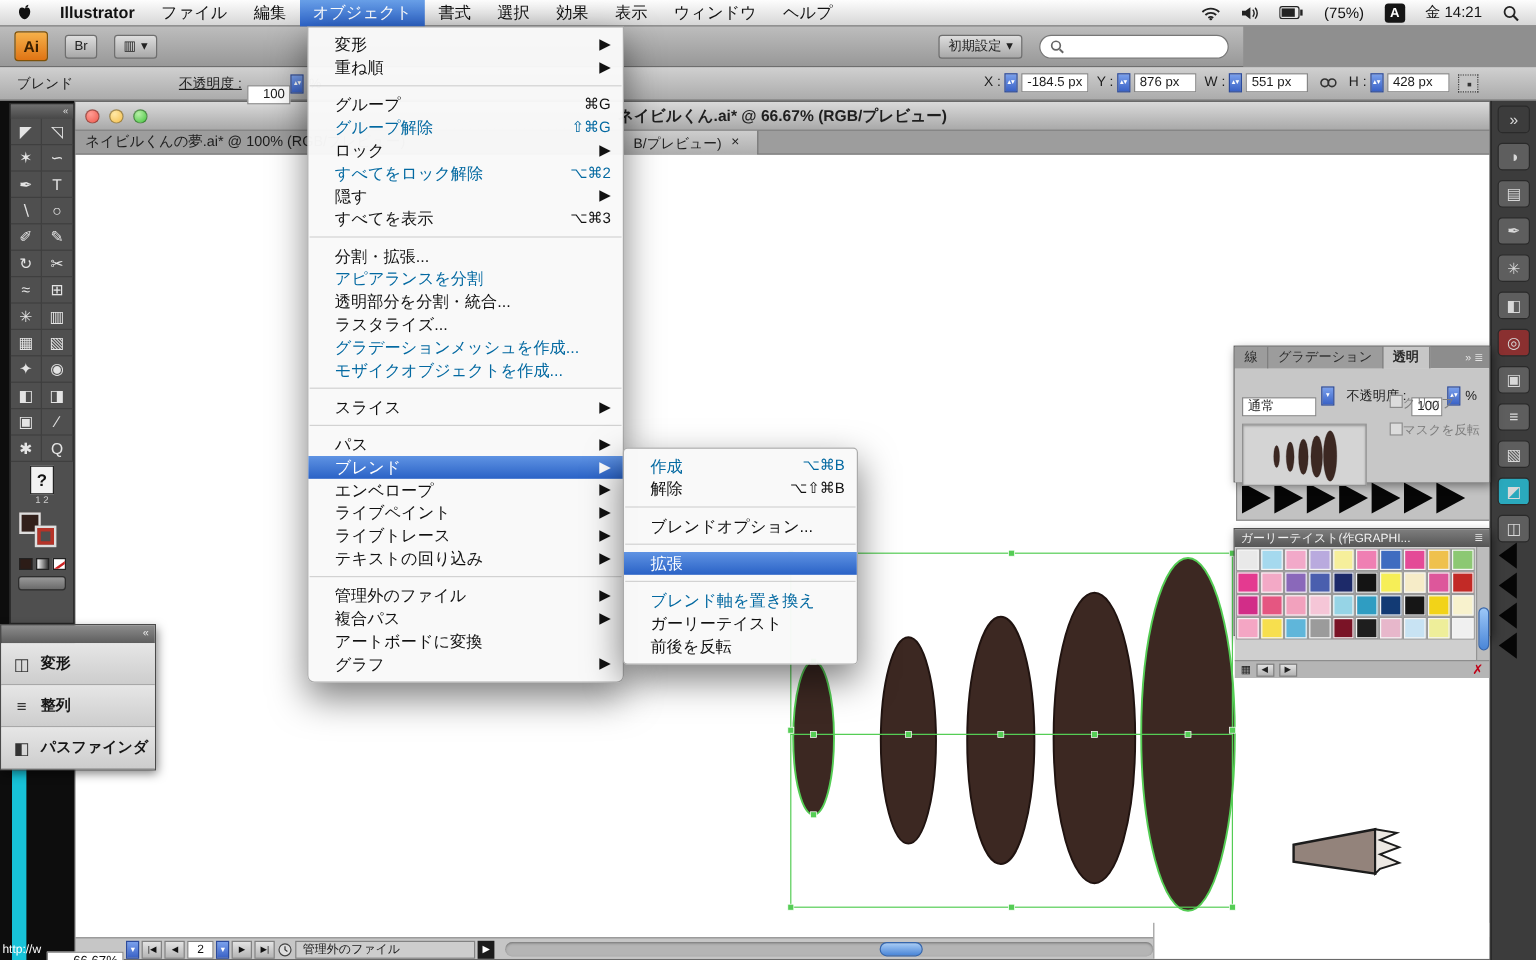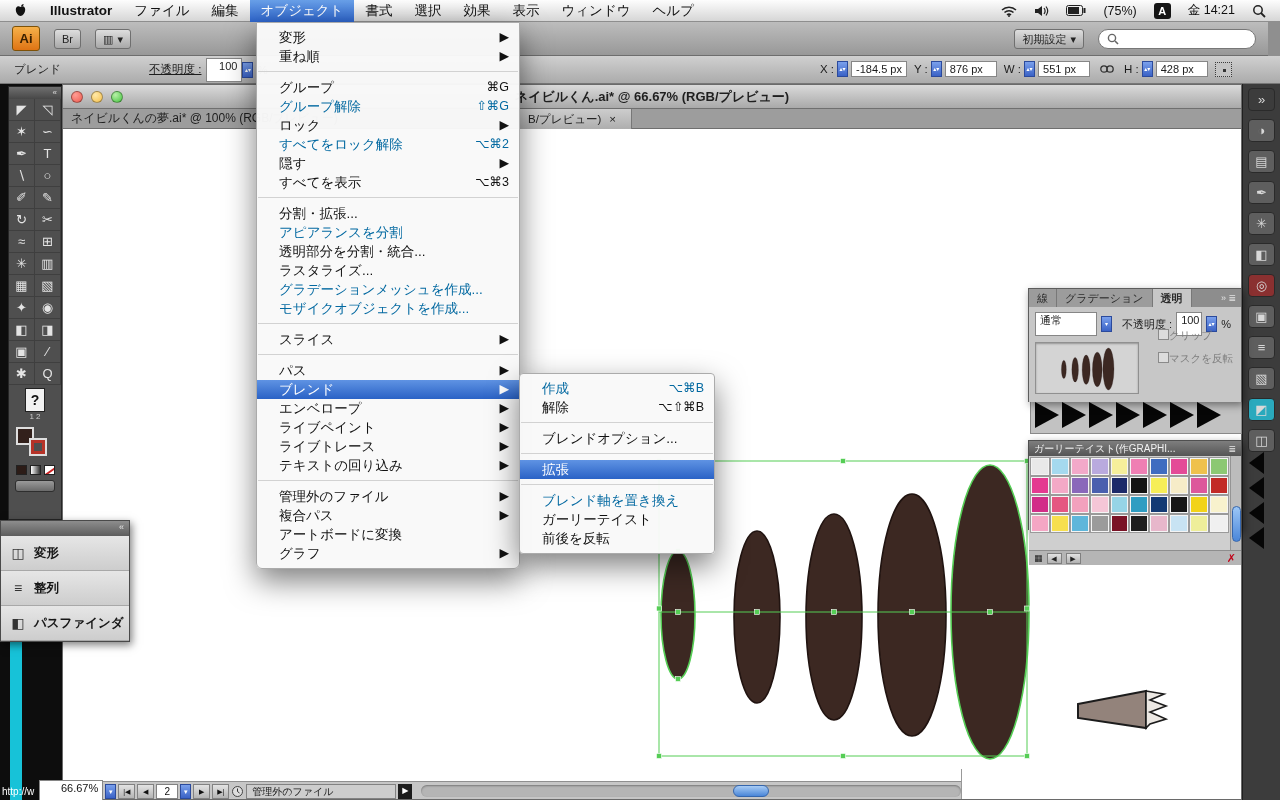--- a/index.html
+++ b/index.html
@@ -12,38 +12,38 @@
     background:linear-gradient(#fdfdfd,#d6d6d6); border-bottom:1px solid #8e8e8e;
     display:flex; align-items:center; font-size:13.5px; color:#111; }
   .mb-apple { padding:0 12px 0 14px; display:flex; align-items:center; }
   .mb-app { font-weight:bold; padding:0 11px; }
   .mb-item { padding:0 11px; height:22px; line-height:22px; white-space:nowrap; }
   .mb-item.active { background:linear-gradient(#69a0e8,#2d64cb); color:#fff; }
   .mb-right { margin-left:auto; display:flex; align-items:center; gap:17px; padding-right:14px; font-size:12.5px; }
   .input-badge { background:#151515; color:#fff; width:17px; height:16px; border-radius:3px; text-align:center; line-height:16px; font-size:11px; font-weight:bold; }
 
   
-  #appbar { position:absolute; left:0; top:22px; width:1268px; height:34px; z-index:20;
+  #appbar { position:absolute; left:0; top:22px; width:1036px; height:34px; z-index:20;
     background:linear-gradient(#bdbdbd,#989898); border-bottom:1px solid #6e6e6e;
     display:flex; align-items:center; gap:14px; padding:0 12px; }
   .ai-logo { width:28px; height:25px; background:linear-gradient(#f6b14a,#df7414); border:1px solid #7e5208;
     border-radius:3px; color:#3a2000; font-weight:bold; font-size:13px; text-align:center; line-height:24px; }
   .bar-btn { height:20px; background:linear-gradient(#dedede,#a8a8a8); border:1px solid #6f6f6f;
     border-radius:3px; font-size:11px; color:#222; padding:0 7px; line-height:18px; display:flex; align-items:center; gap:4px; }
   #workspace-btn { margin-left:auto; }
   .search-field { width:158px; height:20px; background:#fff; border:1px solid #777; border-radius:10px;
     display:flex; align-items:center; padding:0 8px; gap:5px; }
   .search-field input { border:none; outline:none; width:110px; font-size:11px; background:transparent; }
 
   
   #controlbar { position:absolute; left:0; top:56px; width:1280px; height:28px; z-index:20;
     background:linear-gradient(#d0d0d0,#ababab); border-bottom:1px solid #777;
     display:flex; align-items:center; font-size:11.5px; color:#1c1c1c; padding-left:14px; }
   .opacity-link { text-decoration:underline; margin-left:88px; }
-  .white-box { background:#fff; border:1px solid #868686; height:24px; line-height:14px; font-size:11px; padding:0 4px; display:inline-block; }
+  .white-box { background:#fff; border:1px solid #868686; height:16px; line-height:14px; font-size:11px; padding:0 4px; display:inline-block;margin-top:19px; }
   .stepper { width:11px; height:16px; background:linear-gradient(#7aa0ec,#3a62c6); border:1px solid #2b4a9c;
     color:#fff; font-size:6px; line-height:6px; display:inline-flex; flex-direction:column; align-items:center; justify-content:center; }
   #coord-fields { position:absolute; left:820px; top:5px; display:flex; align-items:center; gap:7px; }
   .coord-group { display:flex; align-items:center; gap:3px; }
   .coord-label { font-size:11.5px; }
   .coord-value { background:#fff; border:1px solid #868686; height:16px; line-height:14px; font-size:11px; padding:0 4px; min-width:52px; }
   .chain { display:inline-flex; align-items:center; margin:0 2px; }
   .xform-icon { width:17px; height:15px; border:1px dotted #3c3c3c; position:relative; background:#c4c4c4; }
   .xform-icon::after { content:''; position:absolute; left:7px; top:6px; width:3px; height:3px; background:#333; }
 

